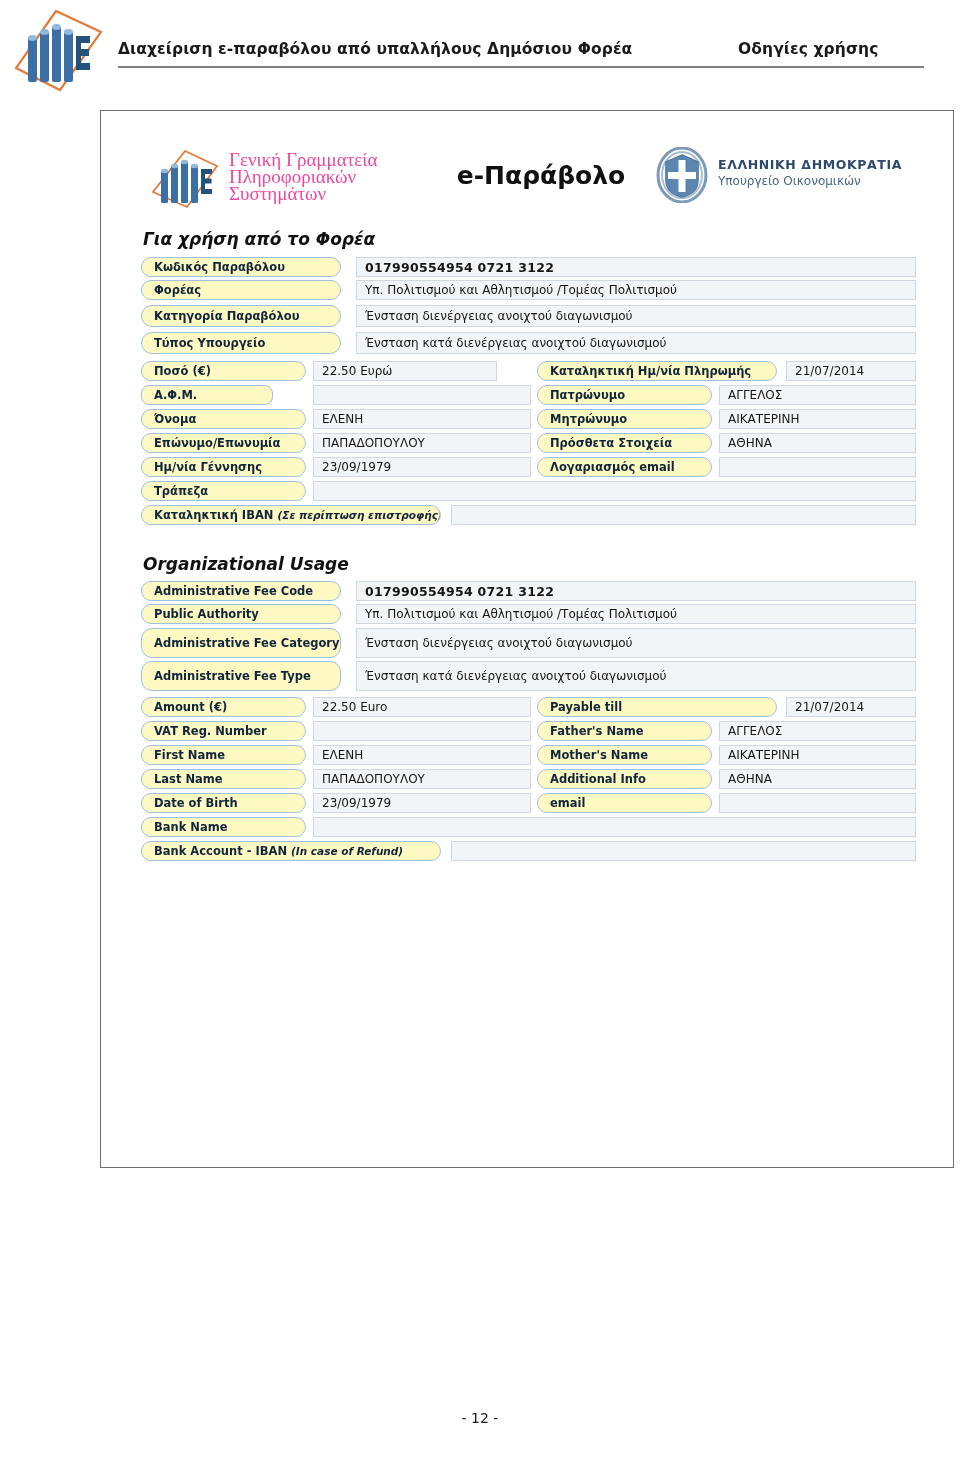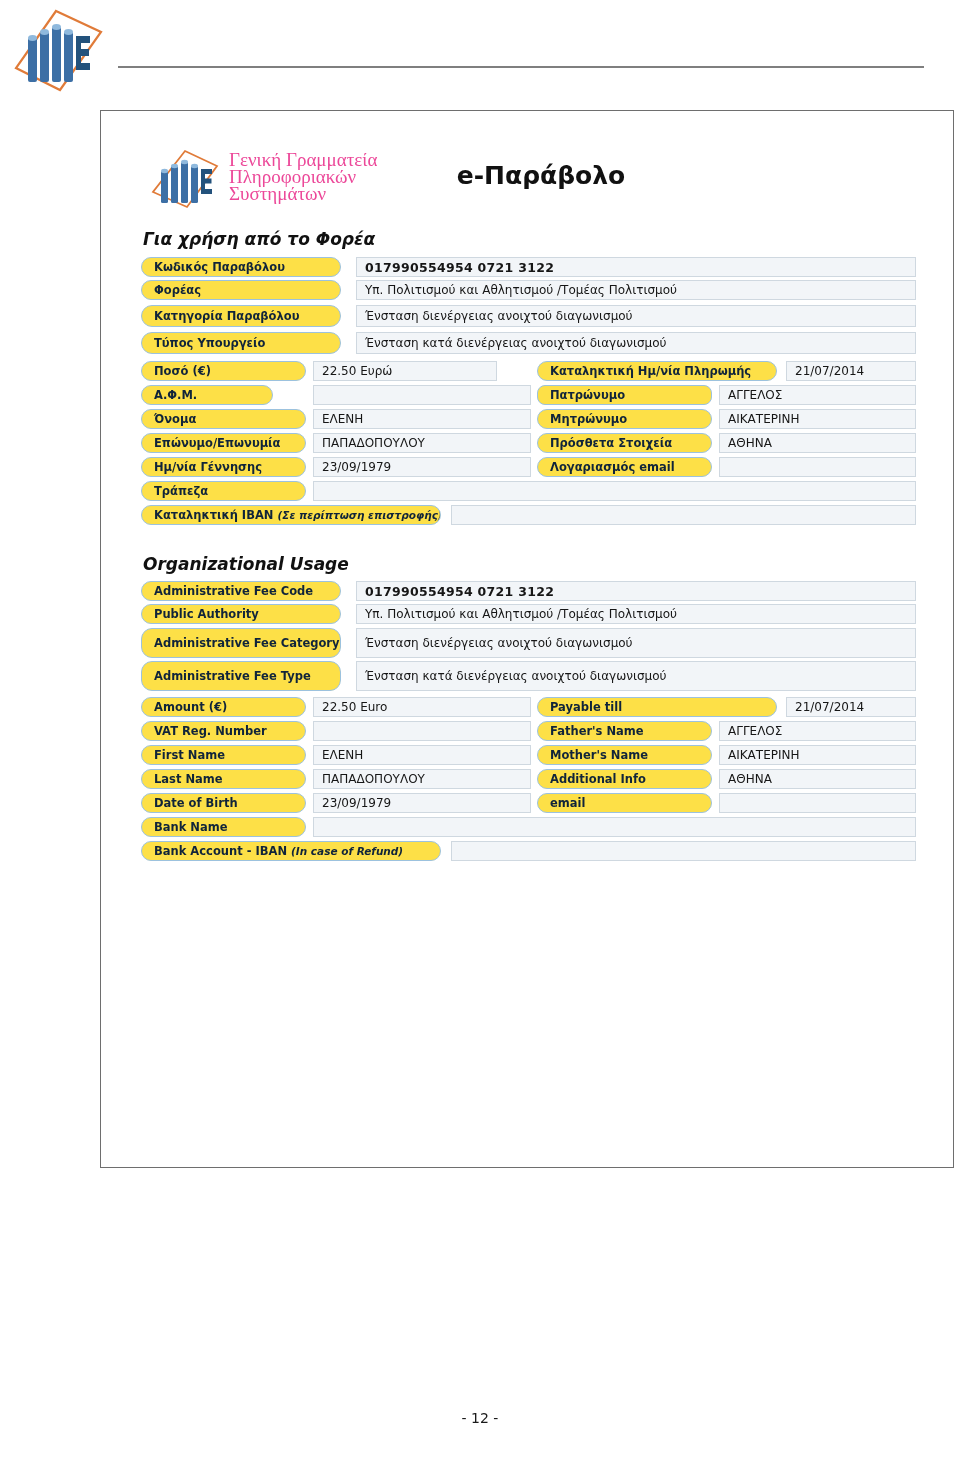--- a/index.html
+++ b/index.html
@@ -133,21 +133,21 @@
   
   .form-area { position: absolute; left: 0; width: 852px; }
   #gr-form { top: 146px; height: 270px; }
   #en-form { top: 470px; height: 275px; }
 
   .frow { position: absolute; left: 40px; width: 775px; }
 
   .pill {
     position: absolute;
     box-sizing: border-box;
-    background: #fde047;
+    background: #fef9c3;
     border: 1px solid #9cc2de;
     border-radius: 11px;
     color: #10243a;
     font-size: 11.5px;
     font-weight: bold;
     padding: 0 0 0 12px;
     display: flex;
     align-items: center;
     white-space: nowrap;
     overflow: hidden;
@@ -205,20 +205,24 @@
     </g>
     <g fill="#8fb9dd">
       <ellipse cx="20.5" cy="30" rx="4.5" ry="3"></ellipse>
       <ellipse cx="32.5" cy="24" rx="4.5" ry="3"></ellipse>
       <ellipse cx="44.5" cy="19" rx="4.5" ry="3"></ellipse>
       <ellipse cx="56.5" cy="24" rx="4.5" ry="3"></ellipse>
     </g>
     <path d="M64 28 h14 v7 h-9 v6 h8 v7 h-8 v7 h9 v7 h-14 z" fill="#23527c"></path>
   </svg>
 
+  <div id="header-title-row">
+    <span id="header-doc-title" class="hdr-text">Διαχείριση ε-παραβόλου από υπαλλήλους Δημόσιου Φορέα</span>
+    <span id="header-doc-subtitle" class="hdr-text">Οδηγίες χρήσης</span>
+  </div>
   <div id="header-rule"></div>
 </div>
 
 <div id="figure-frame">
 
   <div id="figure-image-area">
 
     <div id="doc-top">
 
       <div id="gsis-logo-block">
@@ -240,20 +244,34 @@
         </svg>
         <div id="gsis-logo-lines">
           <div>Γενική Γραμματεία</div>
           <div>Πληροφοριακών</div>
           <div>Συστημάτων</div>
         </div>
       </div>
 
       <div id="eparavolo-wordmark">e-Παράβολο</div>
 
+      <div id="hellenic-block">
+        <svg id="hellenic-emblem" viewBox="0 0 52 56">
+          <ellipse cx="26" cy="28" rx="24" ry="27" fill="none" stroke="#7f9ab8" stroke-width="3"></ellipse>
+          <ellipse cx="26" cy="28" rx="20" ry="23" fill="none" stroke="#a9bfd6" stroke-width="2"></ellipse>
+          <path d="M26 8 L42 15 L42 33 Q42 46 26 50 Q10 46 10 33 L10 15 Z" fill="#ffffff" stroke="#4a6f96" stroke-width="1.6"></path>
+          <path d="M26 8 L42 15 L42 33 Q42 46 26 50 Q10 46 10 33 L10 15 Z" fill="#5d86ae"></path>
+          <rect x="22.5" y="13" width="7" height="32" fill="#ffffff"></rect>
+          <rect x="12" y="25" width="28" height="7" fill="#ffffff"></rect>
+        </svg>
+        <div id="hellenic-lines">
+          <div id="hellenic-title">ΕΛΛΗΝΙΚΗ ΔΗΜΟΚΡΑΤΙΑ</div>
+          <div id="hellenic-sub">Υπουργείο Οικονομικών</div>
+        </div>
+      </div>
     </div>
 
     <div id="gr-section-title" class="section-title">Για χρήση από το Φορέα</div>
 
     <div id="gr-form" class="form-area">
 
       <div class="frow" style="top:0px;">
         <div class="pill h20" style="left:0; top:0; width:200px;">Κωδικός Παραβόλου</div>
         <div class="vbox code h20" style="left:215px; top:0; width:560px;">017990554954   0721   3122</div>
       </div>
@@ -274,23 +292,23 @@
       </div>
 
       <div class="frow" style="top:104px;">
         <div class="pill h20" style="left:0; top:0; width:165px;">Ποσό (€)</div>
         <div class="vbox h20" style="left:172px; top:0; width:184px;">22.50 Ευρώ</div>
         <div class="pill h20" style="left:396px; top:0; width:240px;">Καταληκτική Ημ/νία Πληρωμής</div>
         <div class="vbox h20" style="left:645px; top:0; width:130px;">21/07/2014</div>
       </div>
 
       <div class="frow" style="top:128px;">
-        <div class="pill h20" style="left:0; top:0; width:132px;">Α.Φ.Μ.</div>
+        <div class="pill h20" style="left:0; top:0; width:132px;border-radius:8px;">Α.Φ.Μ.</div>
         <div class="vbox h20" style="left:172px; top:0; width:218px;"></div>
-        <div class="pill h20" style="left:396px; top:0; width:175px;border-radius:8px;">Πατρώνυμο</div>
+        <div class="pill h20" style="left:396px; top:0; width:175px;">Πατρώνυμο</div>
         <div class="vbox h20" style="left:578px; top:0; width:197px;">ΑΓΓΕΛΟΣ</div>
       </div>
 
       <div class="frow" style="top:152px;">
         <div class="pill h20" style="left:0; top:0; width:165px;">Όνομα</div>
         <div class="vbox h20" style="left:172px; top:0; width:218px;">ΕΛΕΝΗ</div>
         <div class="pill h20" style="left:396px; top:0; width:175px;">Μητρώνυμο</div>
         <div class="vbox h20" style="left:578px; top:0; width:197px;">ΑΙΚΑΤΕΡΙΝΗ</div>
       </div>
 

